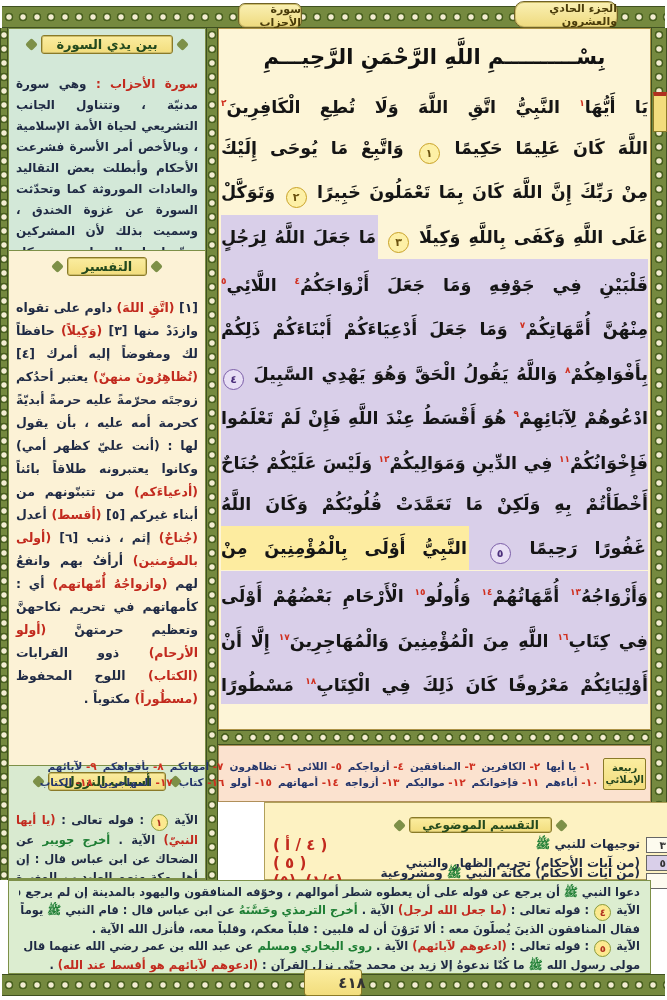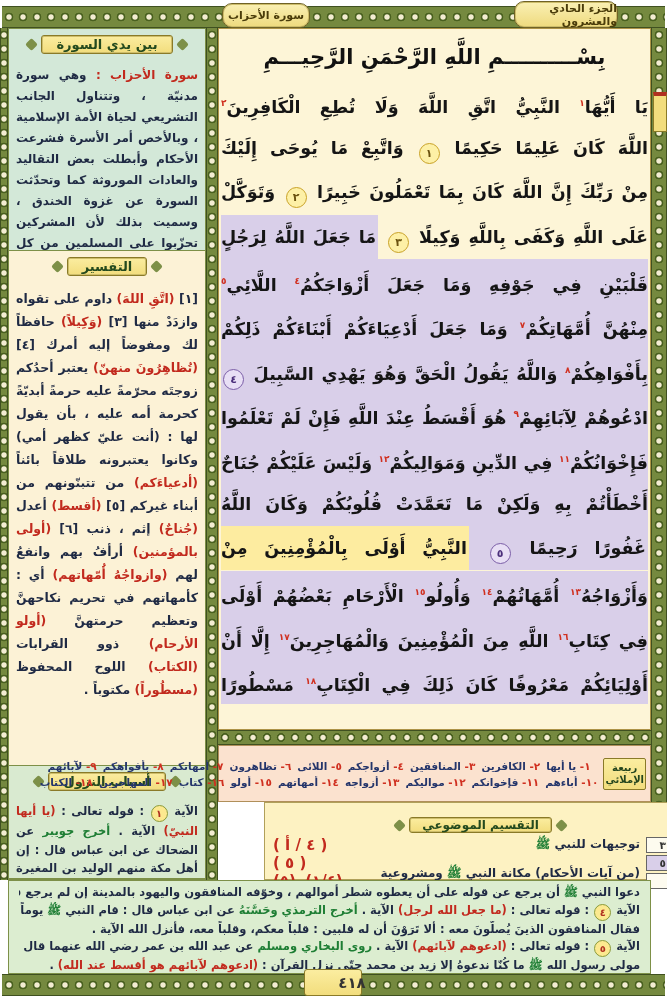--- a/index.html
+++ b/index.html
@@ -7,30 +7,30 @@
   .page{position:relative;width:667px;height:1000px;background:#ffffff;}
 
   
   .orn-h{background-color:#75893f;background-image:radial-gradient(circle at 7px 50%, #f3ecd2 2.2px, #49601f 3.2px, #49601f 4.2px, rgba(0,0,0,0) 4.6px);background-size:14px 100%;border-top:1.5px solid #3f5020;border-bottom:1.5px solid #3f5020;box-sizing:border-box;}
   .orn-v{background-color:#75893f;background-image:radial-gradient(circle at 50% 7px, #f3ecd2 2.2px, #49601f 3.2px, #49601f 4.2px, rgba(0,0,0,0) 4.6px);background-size:100% 14px;border-left:1.5px solid #3f5020;border-right:1.5px solid #3f5020;box-sizing:border-box;}
 
   .top-band{position:absolute;left:2px;top:6px;width:663px;height:22px;}
   .bottom-band{position:absolute;left:2px;top:974px;width:663px;height:22px;}
 
   .cartouche{position:absolute;background:linear-gradient(#faf0b4,#eeda7e);border:1.5px solid #6f6226;border-radius:10px;color:#4a3c0a;font-weight:bold;font-size:11px;display:flex;align-items:center;justify-content:center;box-sizing:border-box;box-shadow:0 0 0 1px #cdbd6a inset;}
-  .cart-left{left:222px;top:3px;width:88px;height:25px;}
+  .cart-left{left:238px;top:3px;width:64px;height:25px;border-radius:7px;}
   .cart-right{left:474px;top:1px;width:104px;height:27px;margin-left:40px;}
 
   
   .sidebar{position:absolute;left:8px;top:28px;width:198px;height:852px;border:1px solid #7d9048;box-sizing:border-box;display:flex;flex-direction:column;}
   .sb-sec{box-sizing:border-box;padding:4px 7px 2px 7px;border-bottom:1px solid #7d9048;overflow:hidden;}
   .sb-intro{background:#d3e8d8;height:222px;}
   .sb-tafsir{background:#fcf2d6;height:515px;}
   .sb-asbab{background:#d9ead0;flex:1;}
-  .sb-head-row{display:flex;align-items:center;justify-content:center;margin:2px 0 11px 0;}
+  .sb-head-row{display:flex;align-items:center;justify-content:center;margin:2px 0 20px 0;}
   .sb-head{background:linear-gradient(#fbeda0,#f2dd7d);border:1.5px solid #8a7a28;border-radius:3px;padding:1px 14px;font-size:13px;font-weight:bold;color:#244a1e;box-shadow:0 0 0 1px #cdbd6a inset;}
   .head-orn{width:9px;height:9px;background:#7d9048;transform:rotate(45deg);border-radius:2px;margin:0 5px;}
   .sb-text{margin:0;font-size:12px;font-weight:bold;line-height:21px;text-align:justify;color:#1f2a44;}
   .sb-tafsir .sb-text{font-size:12.5px;line-height:23px;}
   .sb-asbab .sb-text{font-size:11.5px;line-height:18.5px;}
 
   
   .c-d{color:#1f2a44;}
   .c-r{color:#c22a1e;}
   .c-g{color:#1e7e34;}
@@ -166,20 +166,21 @@
       <span class="head-orn"></span>
     </div>
     <div id="taqsim-rows">
         <div class="taq-row">
           <span class="taq-range">١ - ٣</span>
           <span class="taq-text"><span class="c-d">توجيهات للنبي </span><span class="c-g">ﷺ</span></span>
           <span class="taq-ref">( ٤ / أ )</span>
         </div>
         <div class="taq-row">
           <span class="taq-range hl">٤ - ٥</span>
+          <span class="taq-text"><span class="c-d">(من آيات الأحكام) تحريم الظهار والتبني</span></span>
           <span class="taq-ref">( ٥ )</span>
         </div>
         <div class="taq-row">
           <span class="taq-range">٦</span>
           <span class="taq-text"><span class="c-d">(من آيات الأحكام) مكانة النبي </span><span class="c-g">ﷺ</span><span class="c-d"> ومشروعية توريث ذوي الأرحام</span></span>
           <span class="taq-ref">(١/٤)و(٥)</span>
         </div>
       </div>
   </div>
 

